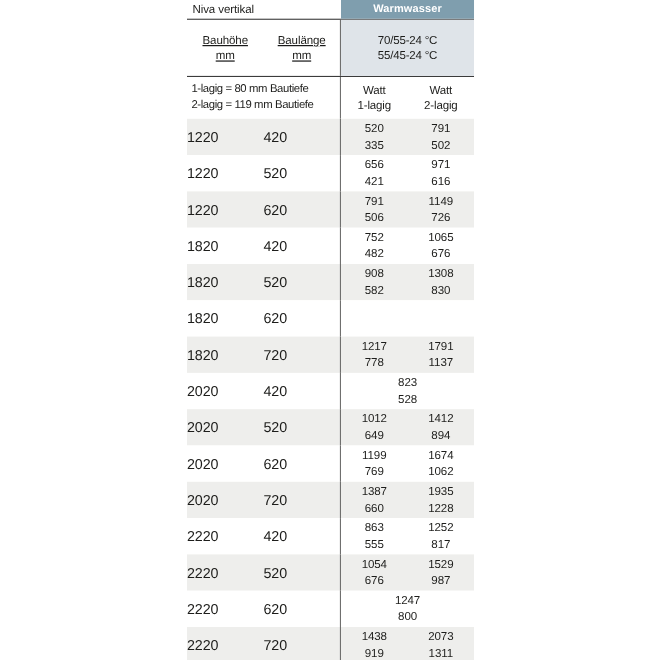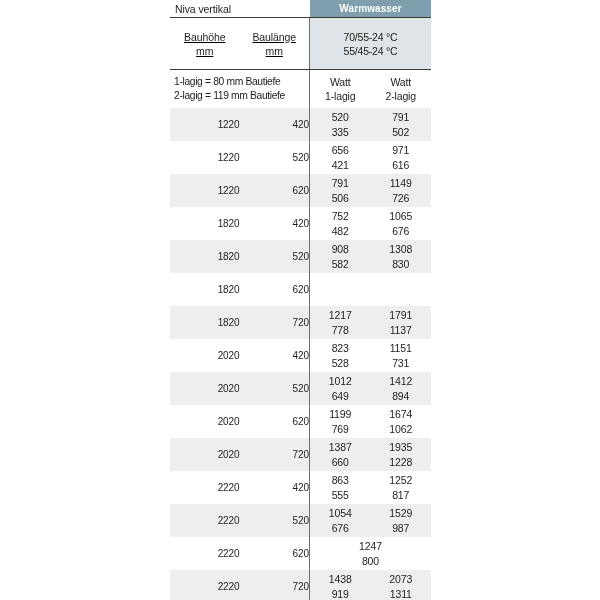--- a/index.html
+++ b/index.html
@@ -148,22 +148,22 @@
 
   .row-left {
     width: 140px;
     box-sizing: border-box;
     border-right: 1.4px solid #6f6f6e;
     display: flex;
     align-items: center;
   }
   .cell-dim {
     flex: 1;
-    text-align: right;
-    font-size: 10px;
+    text-align: left;
+    font-size: 13px;
     color: #1d1d1b;
     letter-spacing: -0.1px;
   }
   .row-right {
     flex: 1;
     display: flex;
   }
   .cell-watt {
     flex: 1;
     display: flex;
@@ -328,24 +328,20 @@
         <div class="row plain">
           <div class="row-left">
             <div class="cell-dim">2020</div>
             <div class="cell-dim">420</div>
           </div>
           <div class="row-right">
             <div class="cell-watt">
               <div>823</div>
               <div>528</div>
             </div>
-            <div class="cell-watt">
-              <div>1151</div>
-              <div>731</div>
-            </div>
           </div>
         </div>
         <div class="row striped">
           <div class="row-left">
             <div class="cell-dim">2020</div>
             <div class="cell-dim">520</div>
           </div>
           <div class="row-right">
             <div class="cell-watt">
               <div>1012</div>

